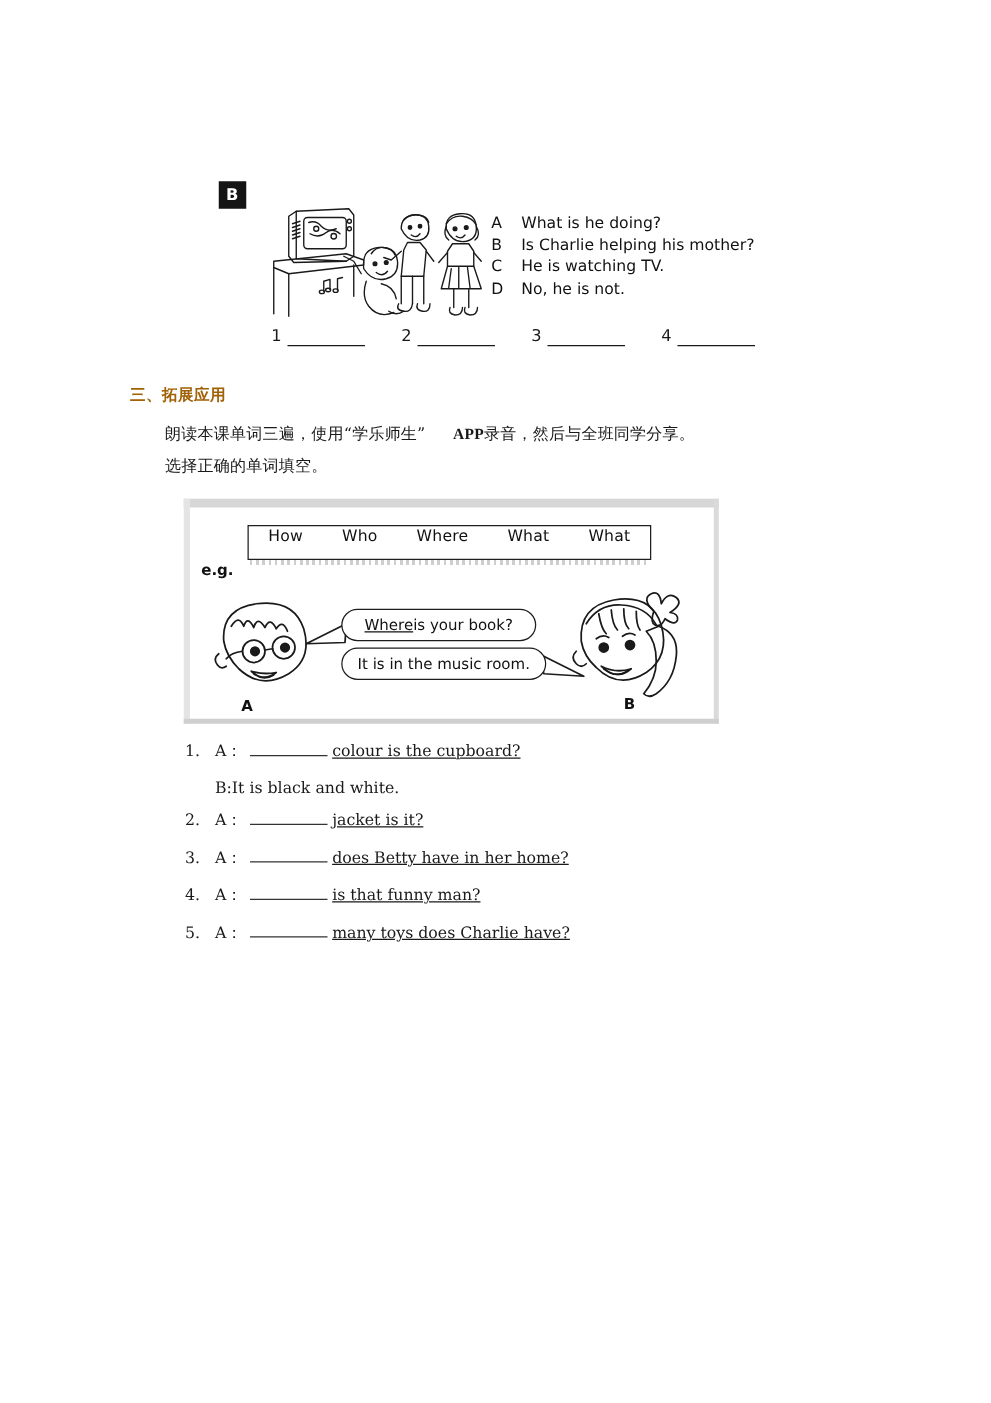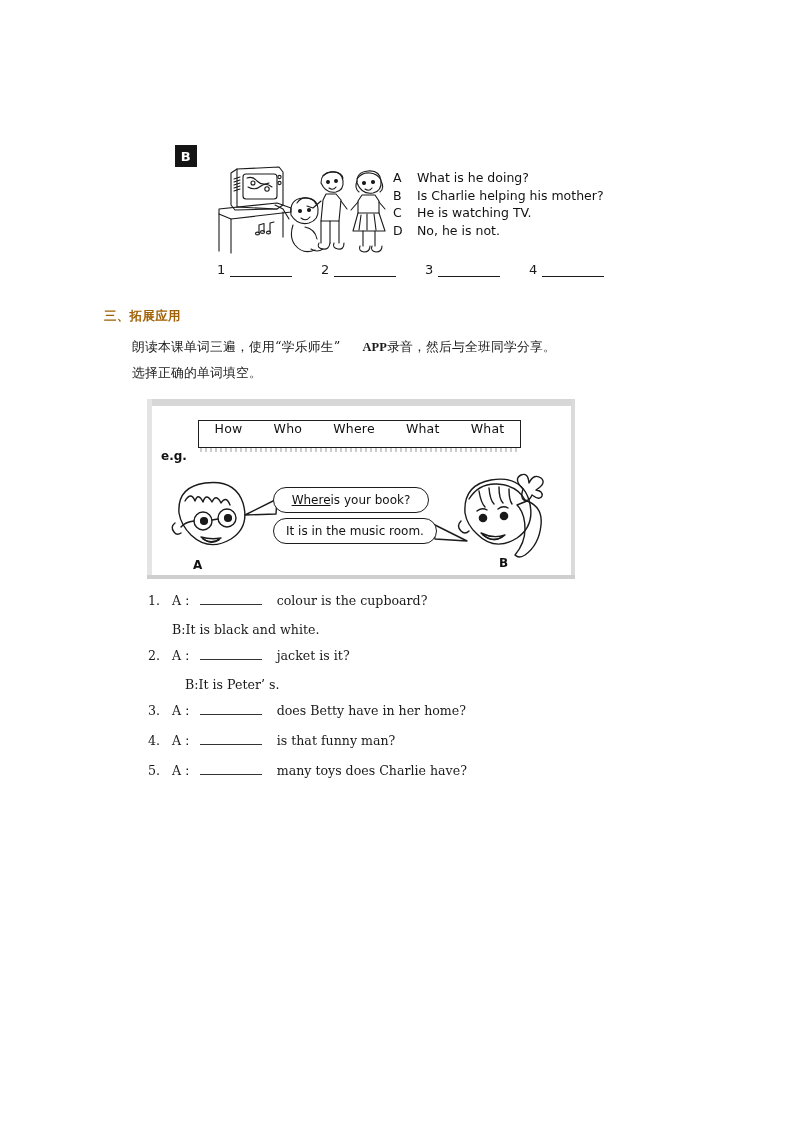--- a/index.html
+++ b/index.html
@@ -293,21 +293,21 @@
   }
   .q-speaker { flex: none; margin-right: 2px; }
   .q-blank {
     display: inline-block;
     width: 62px;
     border-bottom: 1px solid #333;
     height: 12px;
     margin: 0 0 0 4px;
     flex: none;
   }
-  .q-tail { margin-left: 15px; }
+  .q-tail { margin-left: 4px; text-decoration: underline; }
   .q-line-b {
     padding-left: 24px;
     white-space: nowrap;
   }
   .q-line-b.indented { padding-left: 37px; }
 </style>
 </head>
 <body>
 
 <div class="section-b">
@@ -510,21 +510,20 @@
     <div class="q-line-b">B:It is black and white.</div>
   </div>
 
   <div class="qitem">
     <div class="q-line-a">
       <span class="q-num">2.</span>
       <span class="q-speaker">A：</span>
       <span class="q-blank"></span>
       <span class="q-tail">jacket is it?</span>
     </div>
-    <div class="q-line-b indented">B:It is Peter’ s.</div>
   </div>
 
   <div class="qitem">
     <div class="q-line-a">
       <span class="q-num">3.</span>
       <span class="q-speaker">A：</span>
       <span class="q-blank"></span>
       <span class="q-tail">does Betty have in her home?</span>
     </div>
   </div>

